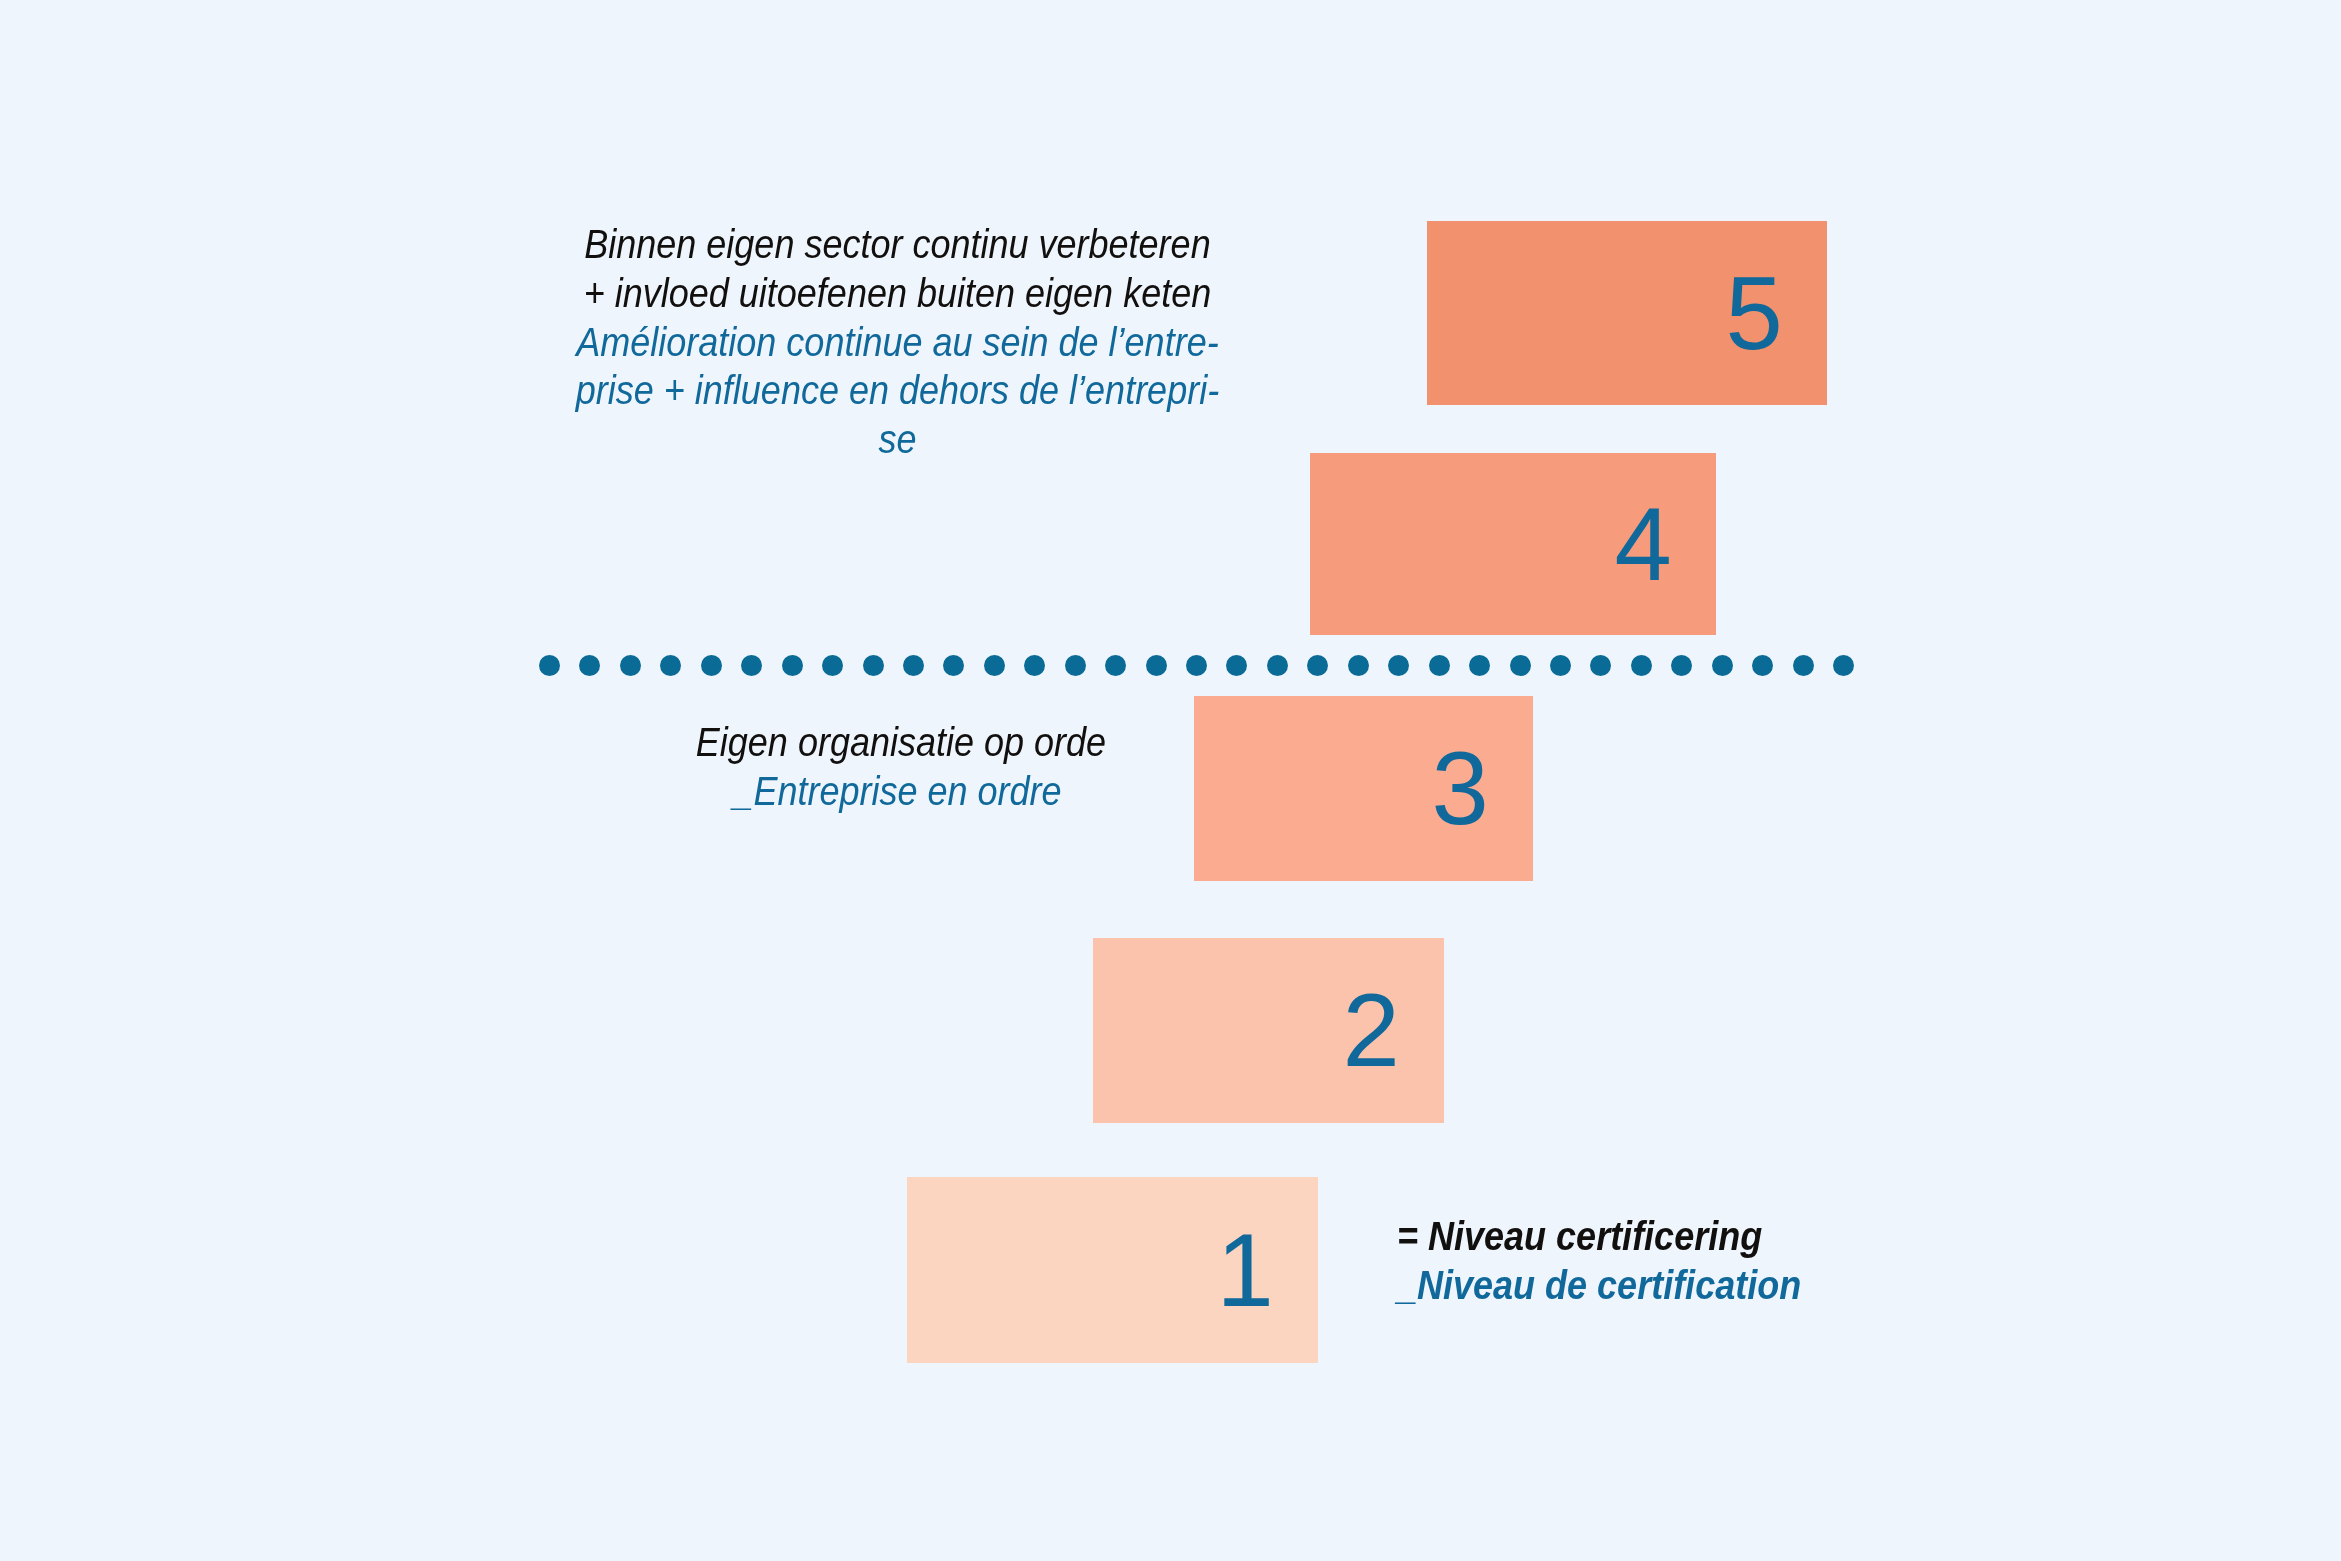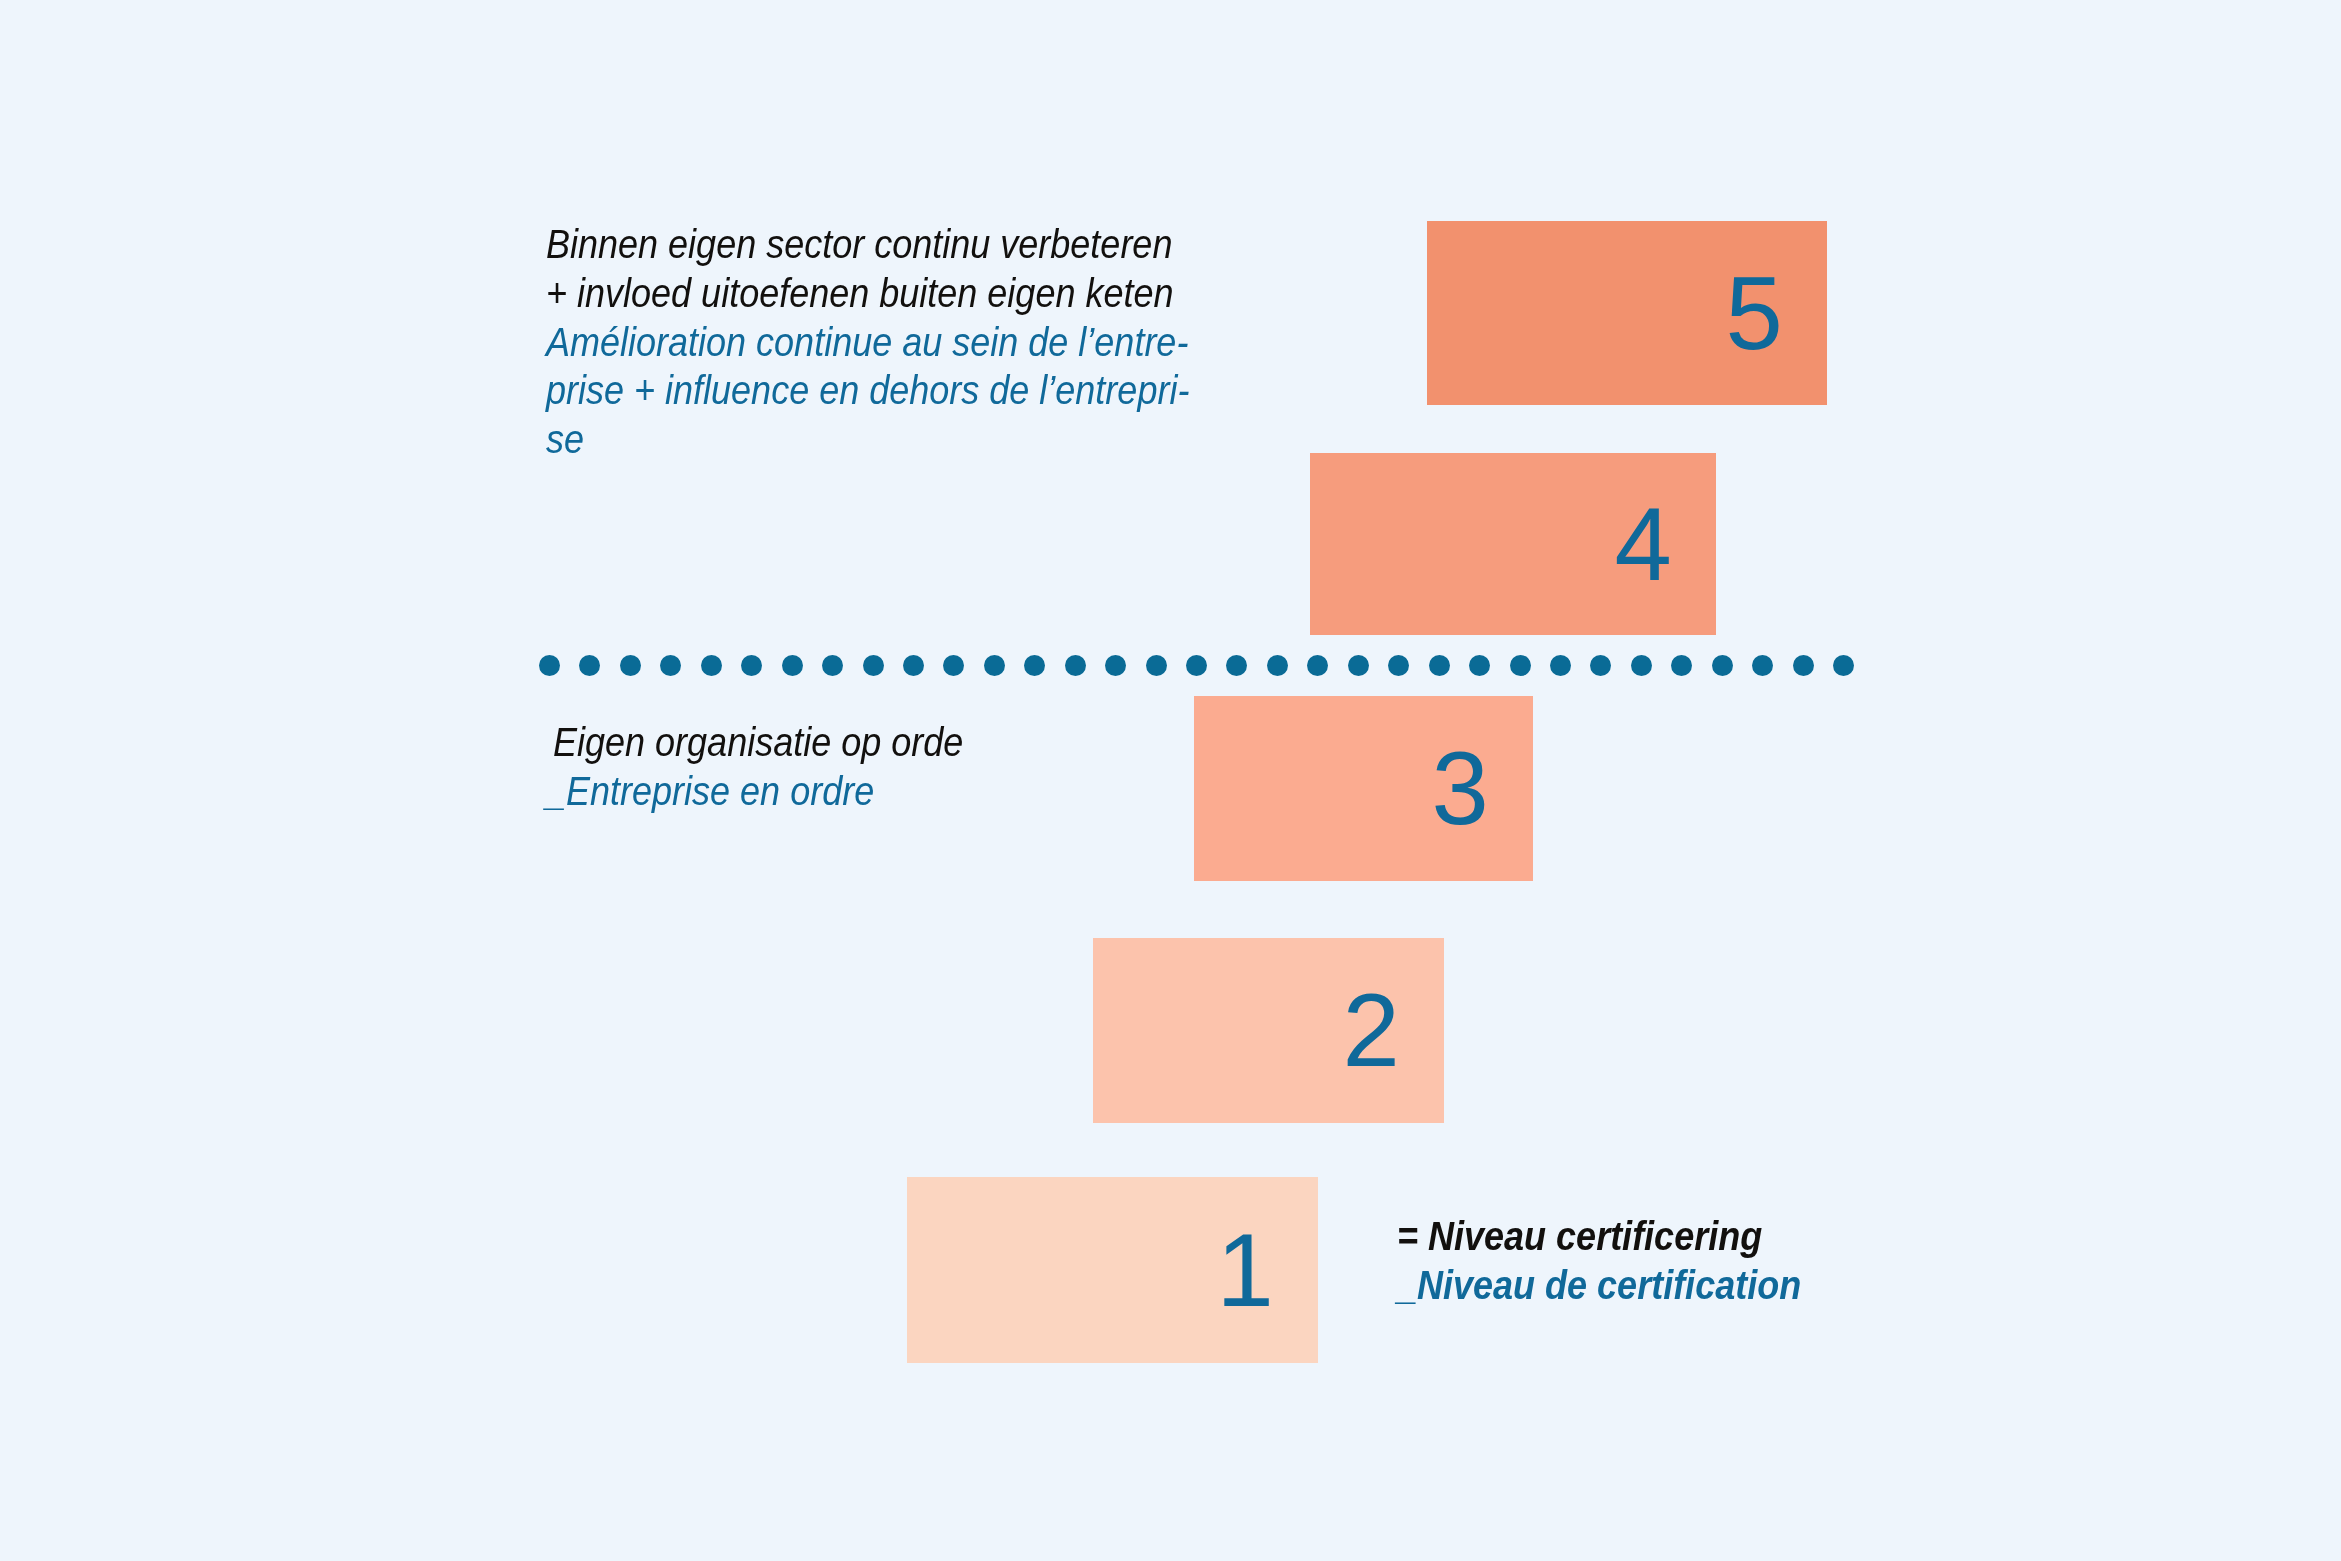--- a/index.html
+++ b/index.html
@@ -83,22 +83,22 @@
   .line-fr {
     color: #10699a;
     font-size: 40px;
     line-height: 1.22;
     white-space: pre;
     font-style: italic;
     transform: scaleX(0.90);
     transform-origin: left center;
   }
 
-  #block-top    { left: 546px; top: 220px; width: 781px; }
-  #block-middle { left: 546px; top: 718px; width: 781px; }
+  #block-top    { left: 546px; top: 220px; width: 781px; text-align: center; }
+  #block-middle { left: 546px; top: 718px; width: 781px; text-align: center; }
   #block-legend { left: 1397px; top: 1212px; width: 625px; font-weight: bold; }
 
   #block-middle .line-nl { padding-left: 7.8px; }
 </style>
 </head>
 <body>
 
 <div id="stage">
 
   <div class="bar" id="bar-5">

